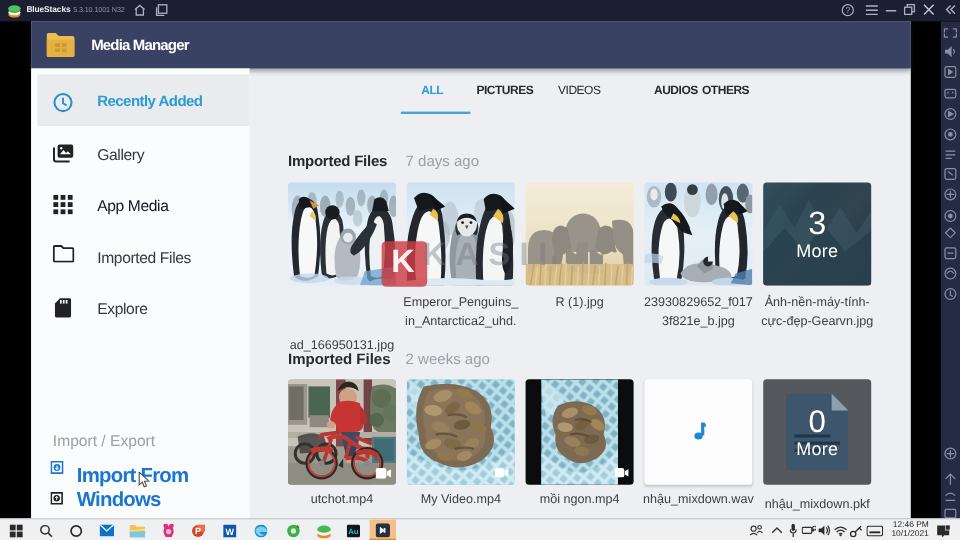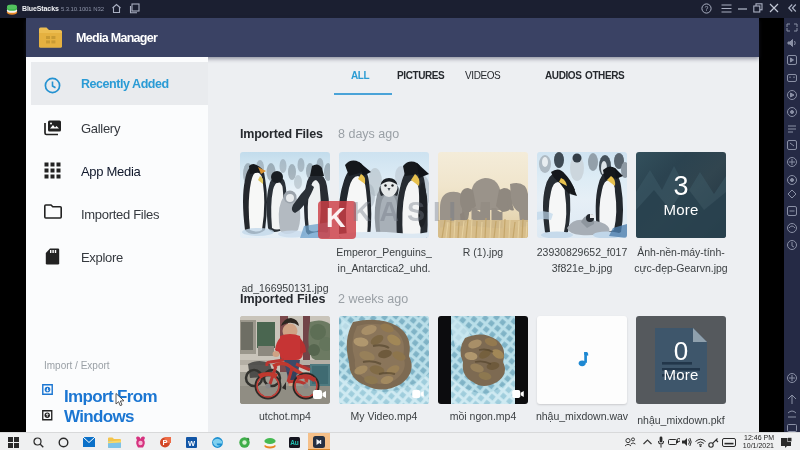--- a/index.html
+++ b/index.html
@@ -143,21 +143,21 @@
     <svg class="abs" style="left:19px;top:191px" width="15" height="17" viewBox="0 0 15 17">
       <path d="M5 0.5 H13 Q14.2 0.5 14.2 1.7 V15.3 Q14.2 16.5 13 16.5 H2 Q0.8 16.5 0.8 15.3 V5 Z" fill="#222"></path>
       <g fill="#fff">
           <rect x="5" y="2" width="1.4" height="3"></rect>
           <rect x="7.4" y="2" width="1.4" height="3"></rect>
           <rect x="9.8" y="2" width="1.4" height="3"></rect>
         </g>
     </svg>
     <span class="abs" style="left:55px;top:192.5px;font-size:13px;color:#35393f;letter-spacing:-.3px;">Explore</span>
 
-    <span class="abs" style="left:18px;top:303px;font-size:10px;color:#9aa0a6;">Import / Export</span>
+    <span class="abs" style="left:18px;top:303px;font-size:13px;color:#9aa0a6;">Import / Export</span>
 
     <svg class="abs" style="left:16px;top:327px" width="11" height="11" viewBox="0 0 14 14">
       <path d="M1 1 H13 V13 H1 Z" fill="none" stroke="#1b76d2" stroke-width="1.8"></path>
       <circle cx="7" cy="7" r="3.6" fill="#1b76d2"></circle>
       <path d="M7 5 V9 M5.4 7.4 L7 9 L8.6 7.4" fill="none" stroke="#fff" stroke-width="1.1"></path>
     </svg>
     <span class="abs" style="left:38px;top:330px;font-size:17px;font-weight:bold;color:#1b76d2;letter-spacing:-.65px;">Import From Windows</span>
 
     <svg class="abs" style="left:16px;top:353px" width="10.5" height="10.5" viewBox="0 0 14 14">
       <path d="M1 1 H13 V13 H1 Z" fill="none" stroke="#222" stroke-width="1.8"></path>
@@ -173,21 +173,21 @@
   <div class="abs" style="left:182px;top:39px;width:551px;height:375px;">
 
     <span class="abs" style="left:143px;top:13px;font-size:10px;font-weight:bold;color:#2c9cd3;letter-spacing:-.4px;">ALL</span>
     <span class="abs" style="left:189px;top:13px;font-size:10px;font-weight:bold;color:#26292e;letter-spacing:-.4px;">PICTURES</span>
     <span class="abs" style="left:257px;top:13px;font-size:10px;font-weight:normal;color:#26292e;letter-spacing:-.4px;">VIDEOS</span>
     <span class="abs" style="left:317px;top:13px;font-size:10px;font-weight:bold;color:#26292e;letter-spacing:-.4px;margin-left:20px;">AUDIOS</span>
     <span class="abs" style="left:377px;top:13px;font-size:10px;font-weight:bold;color:#26292e;letter-spacing:-.4px;">OTHERS</span>
     <div class="abs" style="left:126px;top:36px;width:58px;height:2px;background:#4aa3d8;"></div>
 
     <span class="abs" style="left:32px;top:70px;font-size:12.5px;font-weight:bold;color:#26292e;letter-spacing:-.2px;">Imported Files</span>
-    <span class="abs" style="left:130px;top:70px;font-size:12.5px;color:#9aa0a6;">8 days ago</span>
+    <span class="abs" style="left:130px;top:70px;font-size:12.5px;color:#9aa0a6;">7 days ago</span>
   </div>
 </div>
 
 <style>
   .tile { position:absolute; width:90px; height:86px; border-radius:3px; overflow:hidden; }
   .tile2 { position:absolute; width:90px; height:88px; border-radius:3px; overflow:hidden; }
   .cap { position:absolute; width:104px; font-size:10.5px; color:#3c4043; text-align:center; line-height:15.5px; }
 </style>
 
 <div class="tile" style="left:240px;top:152px;background:linear-gradient(#c2dcec 0%,#d9eaf4 25%,#e9f2f8 45%,#edf3f8 70%,#e4eef6 100%);">

